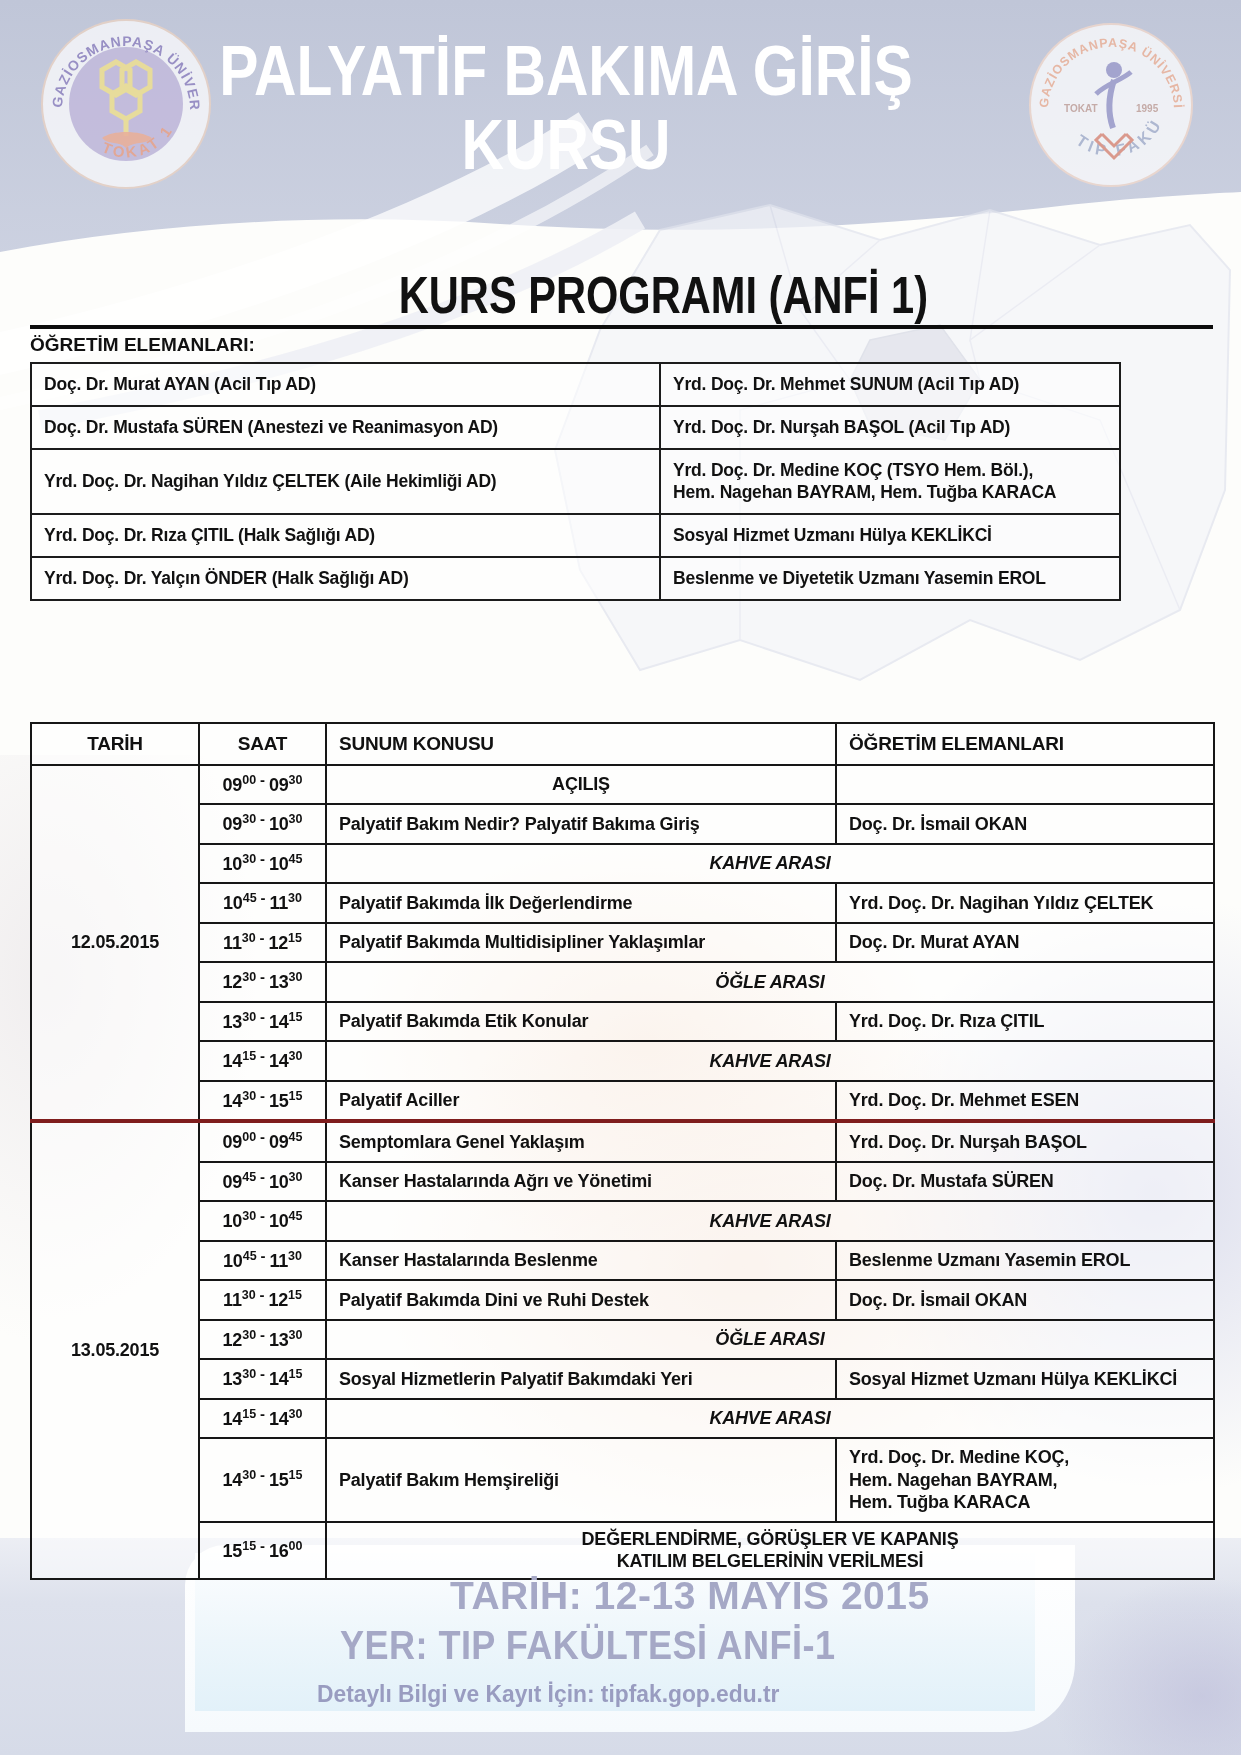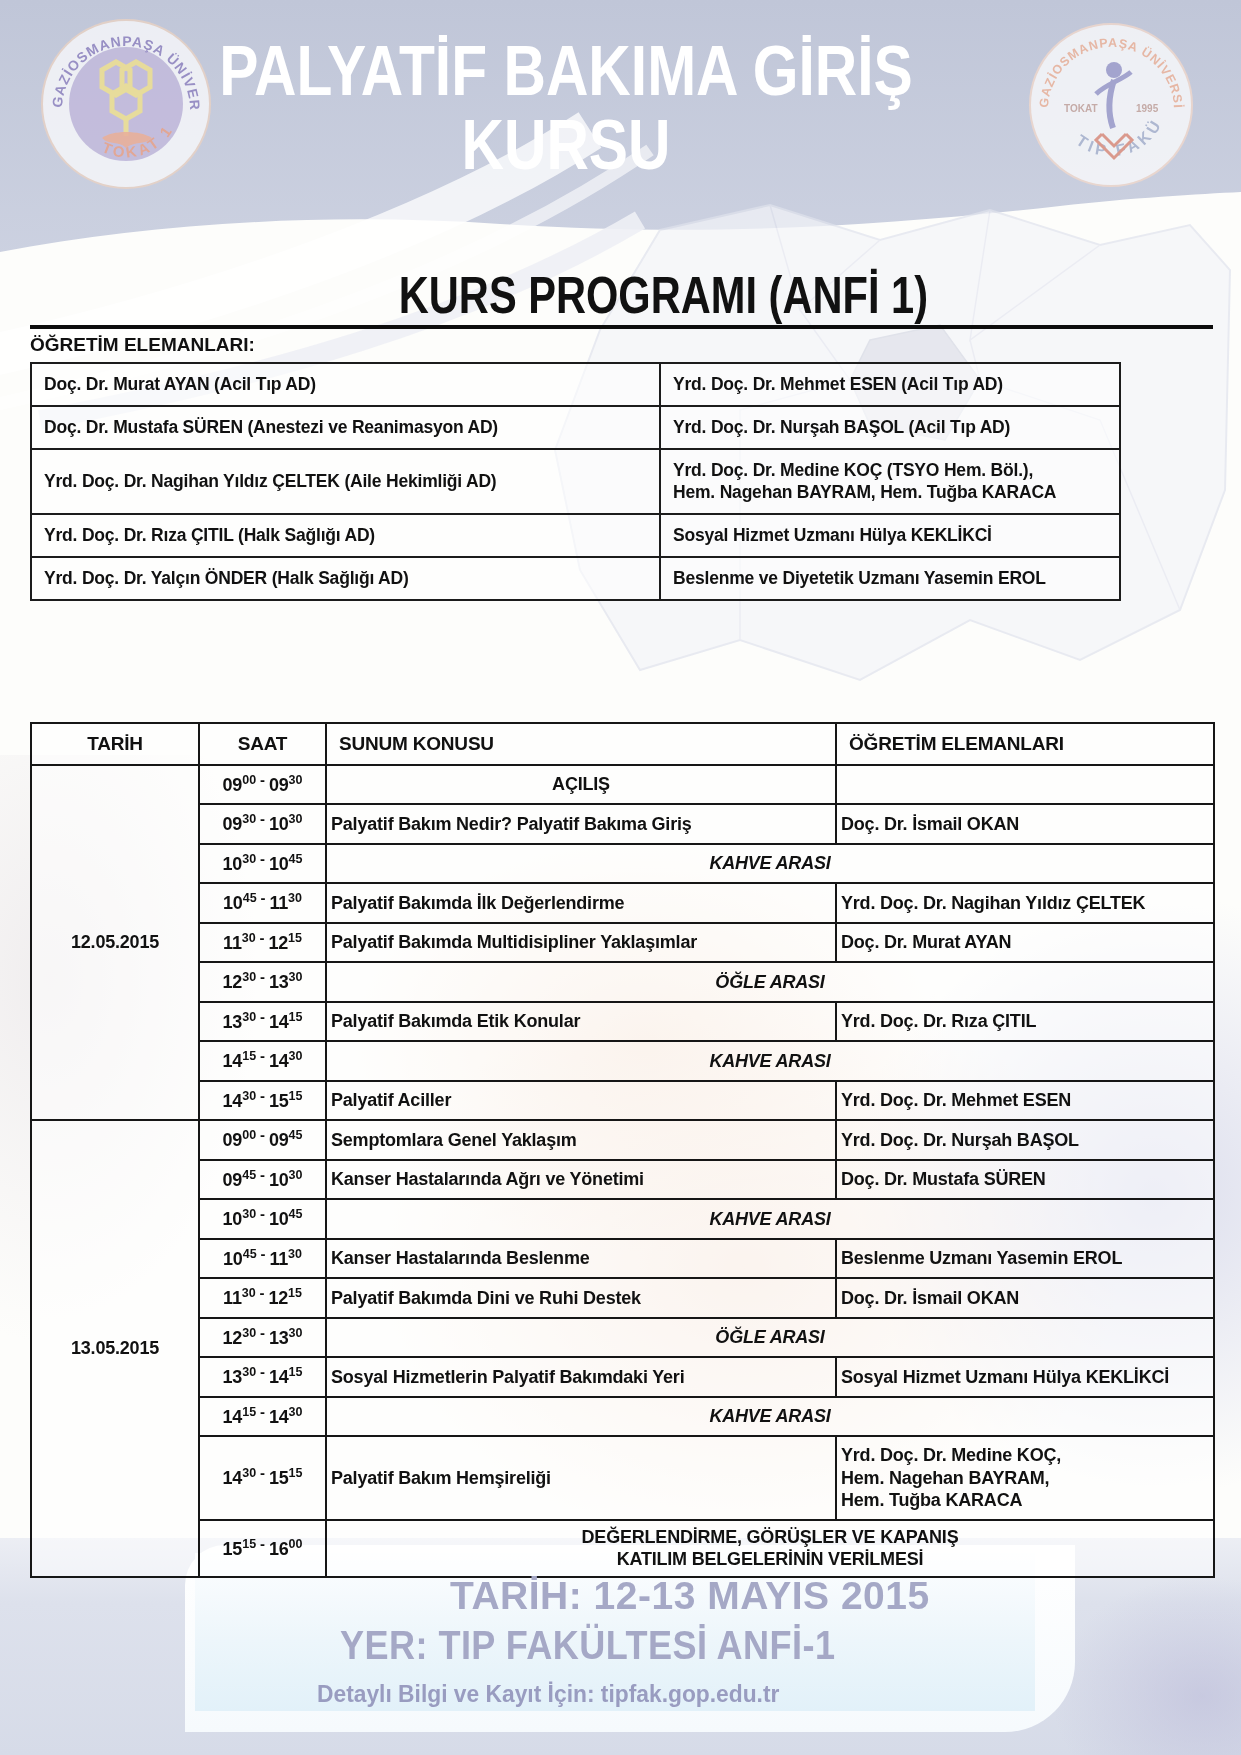--- a/index.html
+++ b/index.html
@@ -61,33 +61,33 @@
   }
   .instructors-table td.no-border{border:none;background:transparent;}
   
   .schedule-table{
     position:absolute;top:722px;left:30px;width:1183px;z-index:3;
     border-collapse:collapse;table-layout:fixed;
   }
   .schedule-table td{
     border:2px solid #161616;background:rgba(255,255,255,.5);
     font-weight:bold;font-size:18px;letter-spacing:-0.2px;
-    padding:7px 4px;vertical-align:middle;line-height:1.25;
+    padding:7px 12px;vertical-align:middle;line-height:1.25;
   }
   .schedule-table thead td{font-size:19px;padding:8px 12px;margin-left:16px;}
   .schedule-table thead td.c{text-align:center;}
   .time-cell{text-align:center;white-space:nowrap;font-size:19px;padding:7px 2px;}
   .time-cell sup{font-size:12.5px;letter-spacing:0;}
   .time-cell .tdash{position:relative;top:-6px;font-size:15px;padding:0 4px;}
   .date-cell{text-align:center;font-size:20px;letter-spacing:-0.3px;}
   td.break{text-align:center;font-style:italic;font-size:18px;}
   td.closing{text-align:center;white-space:pre-line;font-size:18px;padding:5px 8px;}
   td.topic.open{text-align:center;}
   td.instr{white-space:pre-line;}
-  tr.day-sep td{border-top:2px solid #7f1d1d;margin-top:12px;}
+  tr.day-sep td{border-top:4px solid #7f1d1d;margin-top:12px;}
   
   .footer-grey{
     position:absolute;left:0;top:1538px;width:100%;height:217px;z-index:1;
     background:linear-gradient(180deg,#eceef4 0%,#dde1ec 30%,#d6dbe8 100%);
   }
   .footer-box{
     position:absolute;left:185px;top:1545px;width:890px;height:187px;z-index:2;
     background:linear-gradient(180deg,#ffffff,#f6fafd);
     border-radius:40px 0 70px 0;
   }
@@ -193,21 +193,21 @@
 
   <div class="instructors-label">ÖĞRETİM  ELEMANLARI:</div>
   <table class="instructors-table">
     <colgroup>
         <col style="width:629px">
         <col style="width:460px">
       </colgroup>
     <tbody>
         <tr>
           <td>Doç. Dr. Murat AYAN (Acil Tıp AD)</td>
-          <td>Yrd. Doç. Dr. Mehmet ESEN (Acil Tıp AD)</td>
+          <td>Yrd. Doç. Dr. Mehmet SUNUM (Acil Tıp AD)</td>
         </tr>
         <tr>
           <td>Doç. Dr. Mustafa SÜREN (Anestezi ve Reanimasyon AD)</td>
           <td>Yrd. Doç. Dr. Nurşah BAŞOL (Acil Tıp AD)</td>
         </tr>
         <tr>
           <td>Yrd. Doç. Dr. Nagihan Yıldız ÇELTEK (Aile Hekimliği AD)</td>
           <td>Yrd. Doç. Dr. Medine KOÇ (TSYO Hem. Böl.),
 Hem. Nagehan BAYRAM, Hem. Tuğba KARACA</td>
         </tr>

